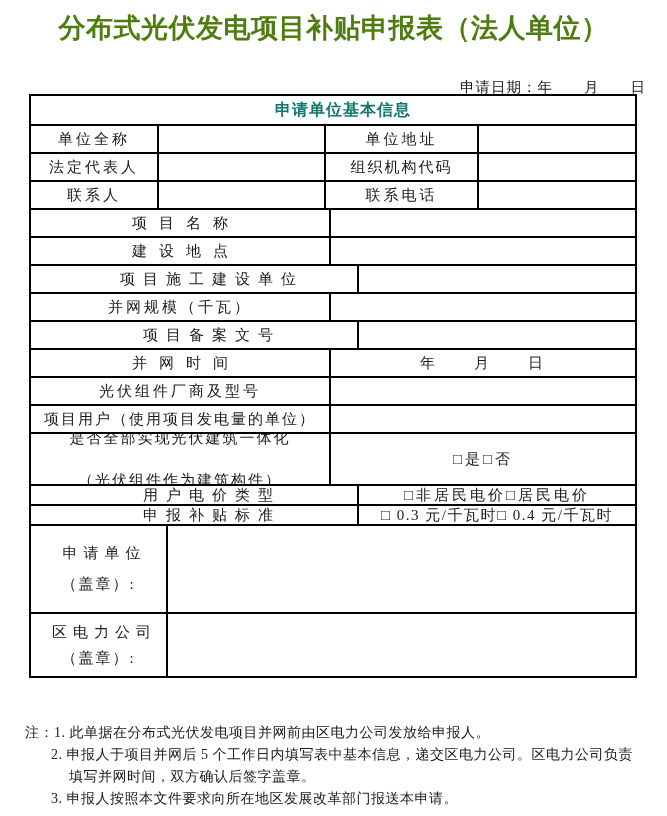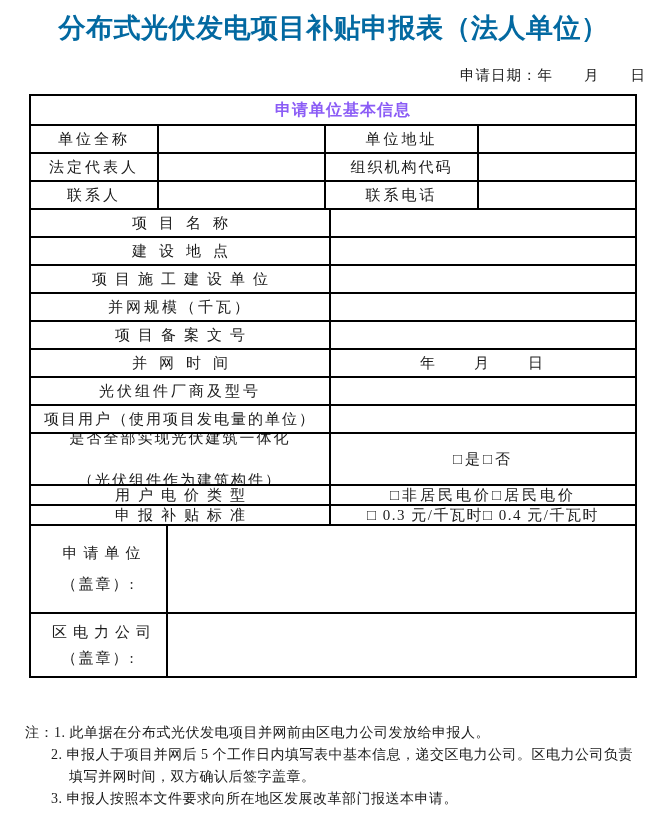--- a/index.html
+++ b/index.html
@@ -1,38 +1,38 @@
 <!DOCTYPE html>
 <html><head>
 <meta charset="utf-8">
 <style>
   html,body{margin:0;padding:0;background:#ffffff;}
   *{box-sizing:border-box;}
   .page{position:relative;width:667px;height:816px;background:#ffffff;overflow:hidden;
         font-family:"Liberation Serif","DejaVu Serif",serif;color:#1a1a1a;}
   .title{position:absolute;top:9px;left:0;width:667px;text-align:center;
          font-family:"Liberation Sans","DejaVu Sans",sans-serif;
-         font-weight:bold;font-size:27px;letter-spacing:0.5px;color:#0369a1;line-height:38px;}
-  .date-line{position:absolute;top:66px;right:21px;font-size:14.5px;letter-spacing:1px;}
+         font-weight:bold;font-size:27px;letter-spacing:0.5px;color:#4d7c0f;line-height:38px;}
+  .date-line{position:absolute;top:78px;right:21px;font-size:14.5px;letter-spacing:1px;}
   .tbl{position:absolute;left:29px;top:94px;width:608px;border:2px solid #000;background:#fff;}
   .row{display:flex;border-bottom:2px solid #000;width:100%;}
   .row:last-child{border-bottom:none;}
   .h30{height:30px}.h28{height:28px}.h29{height:29px}.h52{height:52px}
   .h27{height:20px}.h88{height:88px}.h62{height:62px}
   .cell{border-right:2px solid #000;display:flex;align-items:center;justify-content:center;
         overflow:hidden;font-size:15px;letter-spacing:3px;}
   .cell.last{border-right:none;}
   .full{width:100%;border-right:none;}
   .hdr{font-family:"Liberation Sans","DejaVu Sans",sans-serif;font-weight:bold;
-       font-size:16px;letter-spacing:1px;color:#8b5cf6;margin-left:20px;}
+       font-size:16px;letter-spacing:1px;color:#0f766e;margin-left:20px;}
   .bc1{width:128px}.bc2{width:167px}.bc3{width:153px}.bc4{flex:1}
   .pc1{width:300px}.pc2{flex:1}
   .sc1{width:137px}.sc2{flex:1}
   .sp12{letter-spacing:12px;text-indent:12px;}
-  .sp8{letter-spacing:8px;text-indent:8px;}
+  .sp8{letter-spacing:8px;text-indent:8px;margin-left:28px;}
   .sp3{letter-spacing:3px;}
   .sp2{letter-spacing:2px;}
   .chk{letter-spacing:3px;border-radius:21px;}
   .chk2{letter-spacing:1.5px;}
   .two-line{flex-direction:column;justify-content:center;line-height:25px;letter-spacing:2px;gap:17px;}
   .stamp{flex-direction:column;justify-content:center;}
   .stamp .l1{letter-spacing:6px;text-indent:12px;}
   .stamp .l2{letter-spacing:2px;}
   .lh31{line-height:31px;}.lh26{line-height:26px;}
   .notes{position:absolute;left:25px;top:722px;width:614px;font-size:14px;

